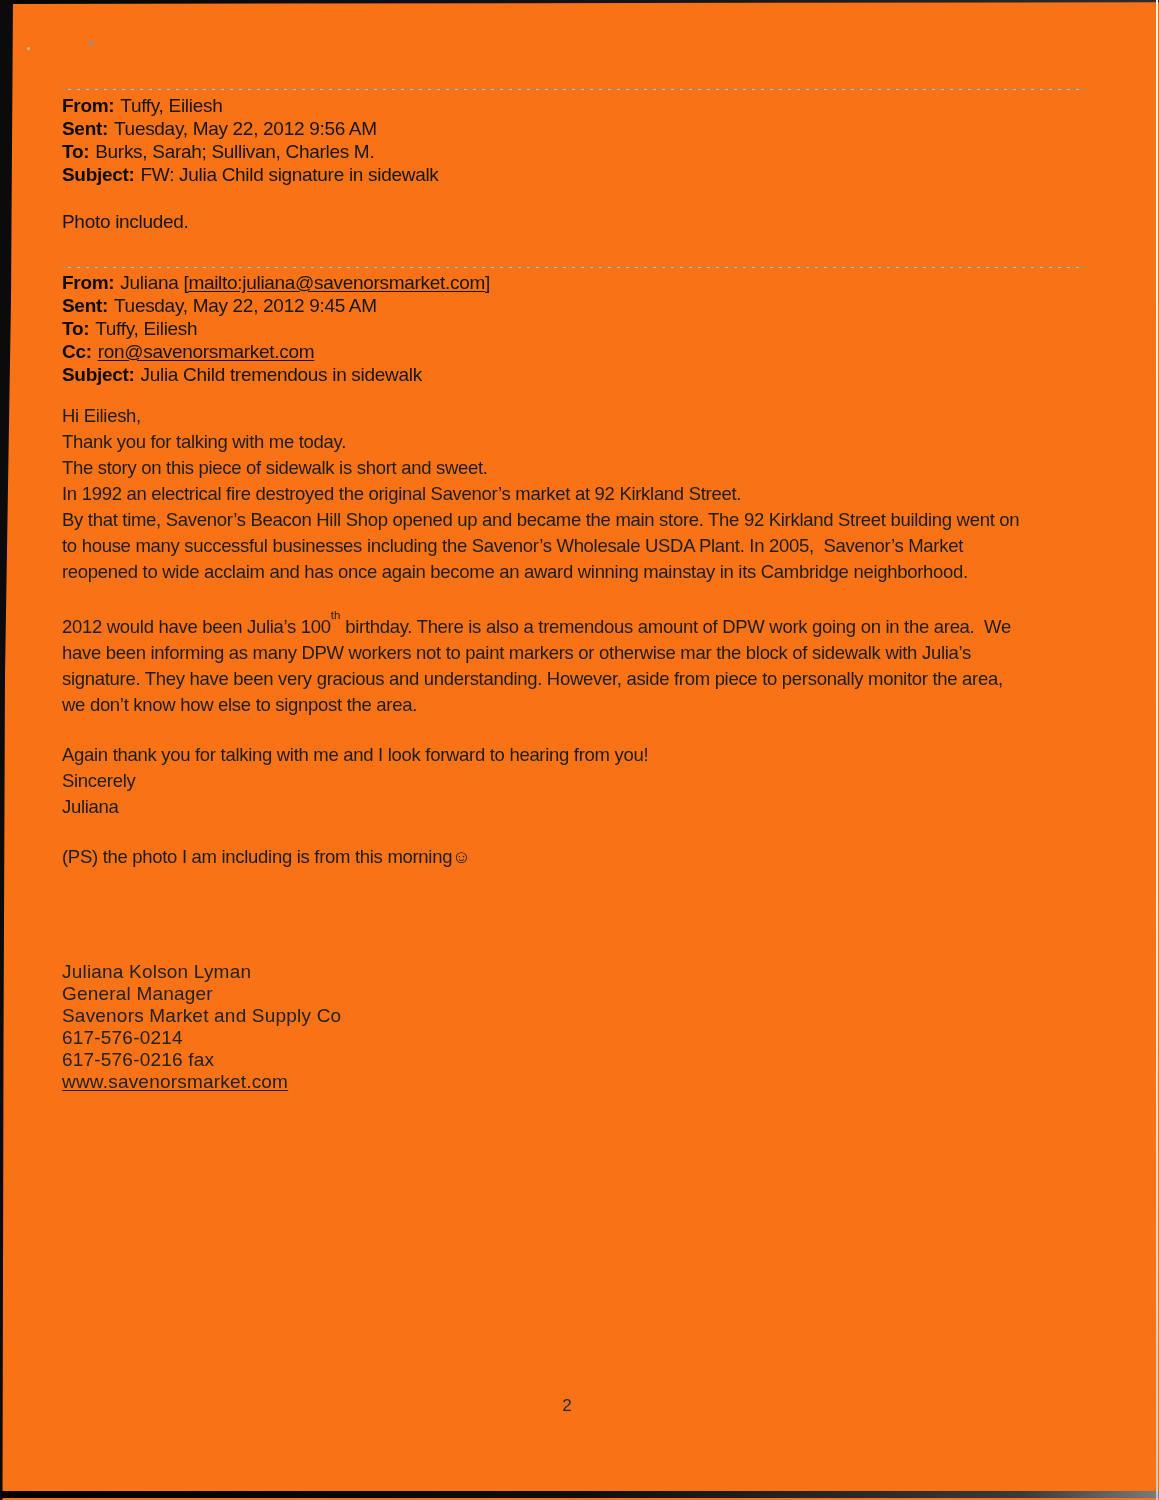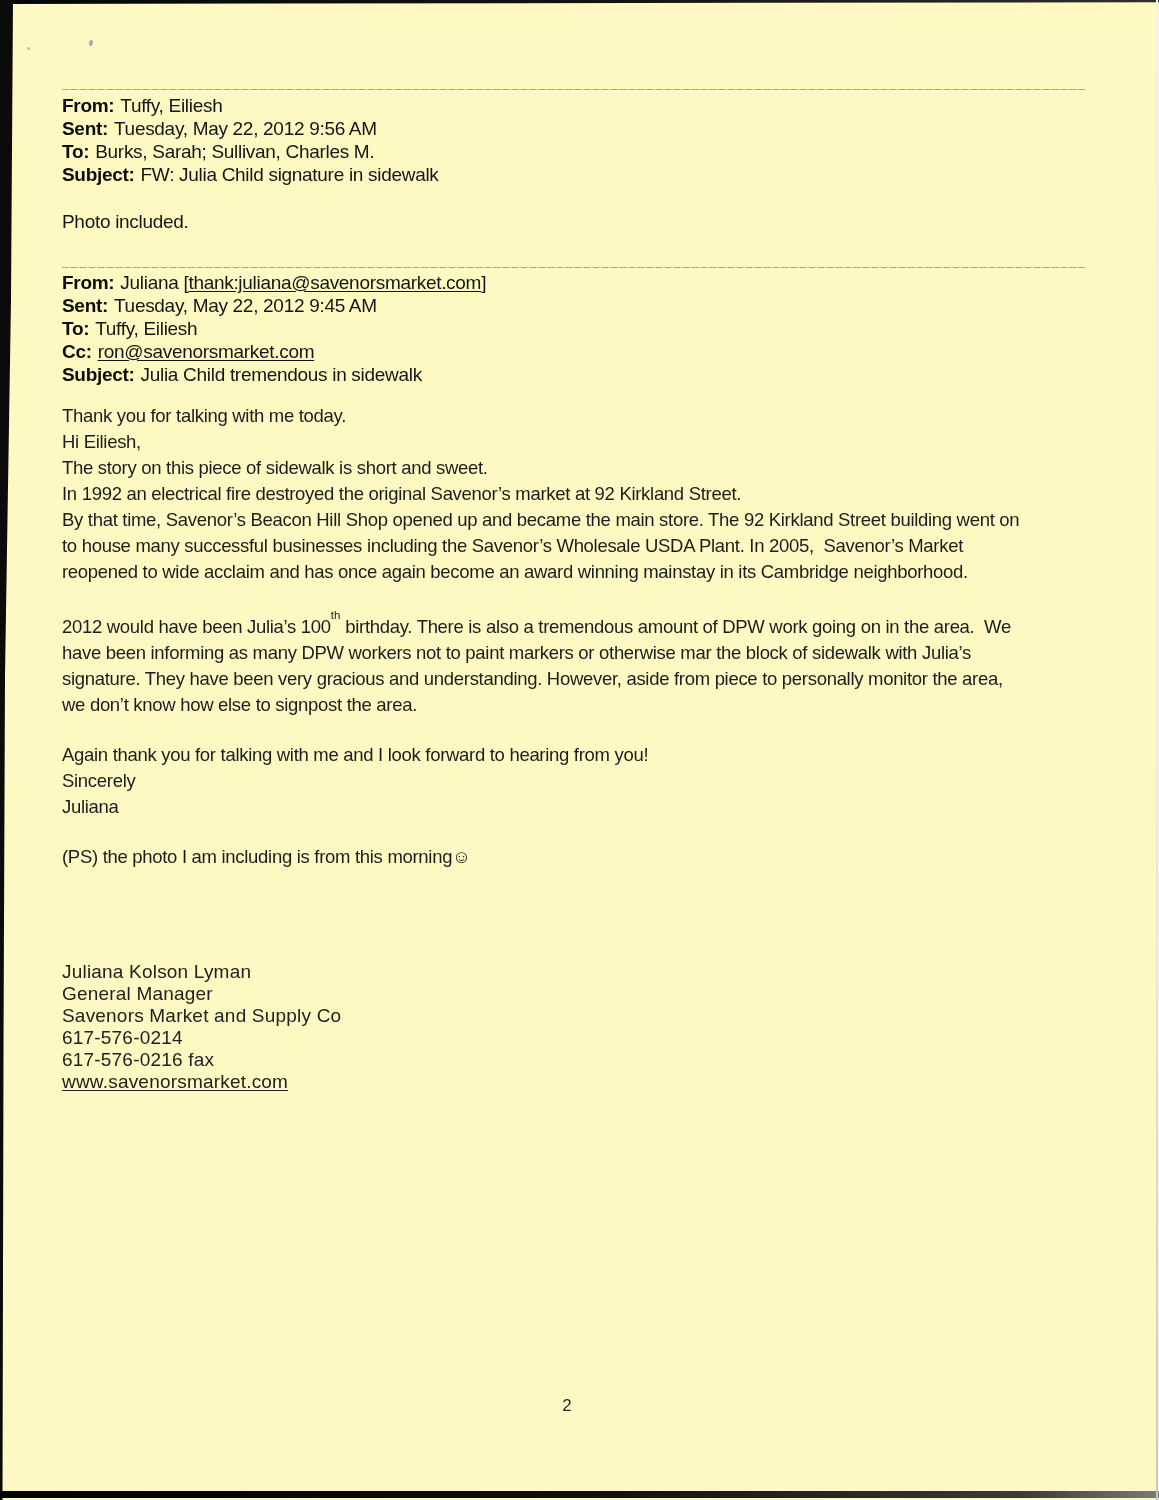--- a/index.html
+++ b/index.html
@@ -4,21 +4,21 @@
 <style>
   html, body { margin: 0; padding: 0; }
   body {
     width: 1159px; height: 1500px;
     position: relative;
     background: #ffffff;
     font-family: "Liberation Sans", sans-serif;
   }
   .sheet {
     position: absolute; inset: 0;
-    background: #fef9c3;
+    background: #f97316;
     overflow: hidden;
   }
   .abs { position: absolute; }
 
   
   .hdr {
     font-size: 19px; line-height: 23px;
     letter-spacing: -0.3px;
     color: #161616;
   }
@@ -117,30 +117,30 @@
     <div class="hdr-row"><span class="lbl">Sent:</span><span class="hv">Tuesday, May 22, 2012 9:56 AM</span></div>
     <div class="hdr-row"><span class="lbl">To:</span><span class="hv">Burks, Sarah; Sullivan, Charles M.</span></div>
     <div class="hdr-row"><span class="lbl">Subject:</span><span class="hv">FW: Julia Child signature in sidewalk</span></div>
   </div>
 
   <div class="abs hdr" style="left:62px; top:210px;">Photo included.</div>
 
   <div class="rule" style="top:267px;"></div>
 
   <div class="abs hdr" style="left:62px; top:271px;">
-    <div class="hdr-row"><span class="lbl">From:</span><span class="hv">Juliana [</span><span class="scan-link">thank:juliana@savenorsmarket.com</span><span class="hv">]</span></div>
+    <div class="hdr-row"><span class="lbl">From:</span><span class="hv">Juliana [</span><span class="scan-link">mailto:juliana@savenorsmarket.com</span><span class="hv">]</span></div>
     <div class="hdr-row"><span class="lbl">Sent:</span><span class="hv">Tuesday, May 22, 2012 9:45 AM</span></div>
     <div class="hdr-row"><span class="lbl">To:</span><span class="hv">Tuffy, Eiliesh</span></div>
     <div class="hdr-row"><span class="lbl">Cc:</span><span class="scan-link">ron@savenorsmarket.com</span></div>
     <div class="hdr-row"><span class="lbl">Subject:</span><span class="hv">Julia Child tremendous in sidewalk</span></div>
   </div>
 
   <div class="abs body-txt" style="left:62px; top:403px;">
+    <div class="line">Hi Eiliesh,</div>
     <div class="line">Thank you for talking with me today.</div>
-    <div class="line">Hi Eiliesh,</div>
     <div class="line">The story on this piece of sidewalk is short and sweet.</div>
     <div class="line">In 1992 an electrical fire destroyed the original Savenor’s market at 92 Kirkland Street.</div>
     <div class="line">By that time, Savenor’s Beacon Hill Shop opened up and became the main store. The 92 Kirkland Street building went on</div>
     <div class="line">to house many successful businesses including the Savenor’s Wholesale USDA Plant. In 2005,  Savenor’s Market</div>
     <div class="line">reopened to wide acclaim and has once again become an award winning mainstay in its Cambridge neighborhood.</div>
 
     <div class="spacer"></div>
 
     <div class="line"><span>2012 would have been Julia’s 100</span><sup class="ord">th</sup><span> birthday. There is also a tremendous amount of DPW work going on in the area.  We</span></div>
     <div class="line">have been informing as many DPW workers not to paint markers or otherwise mar the block of sidewalk with Julia’s</div>

